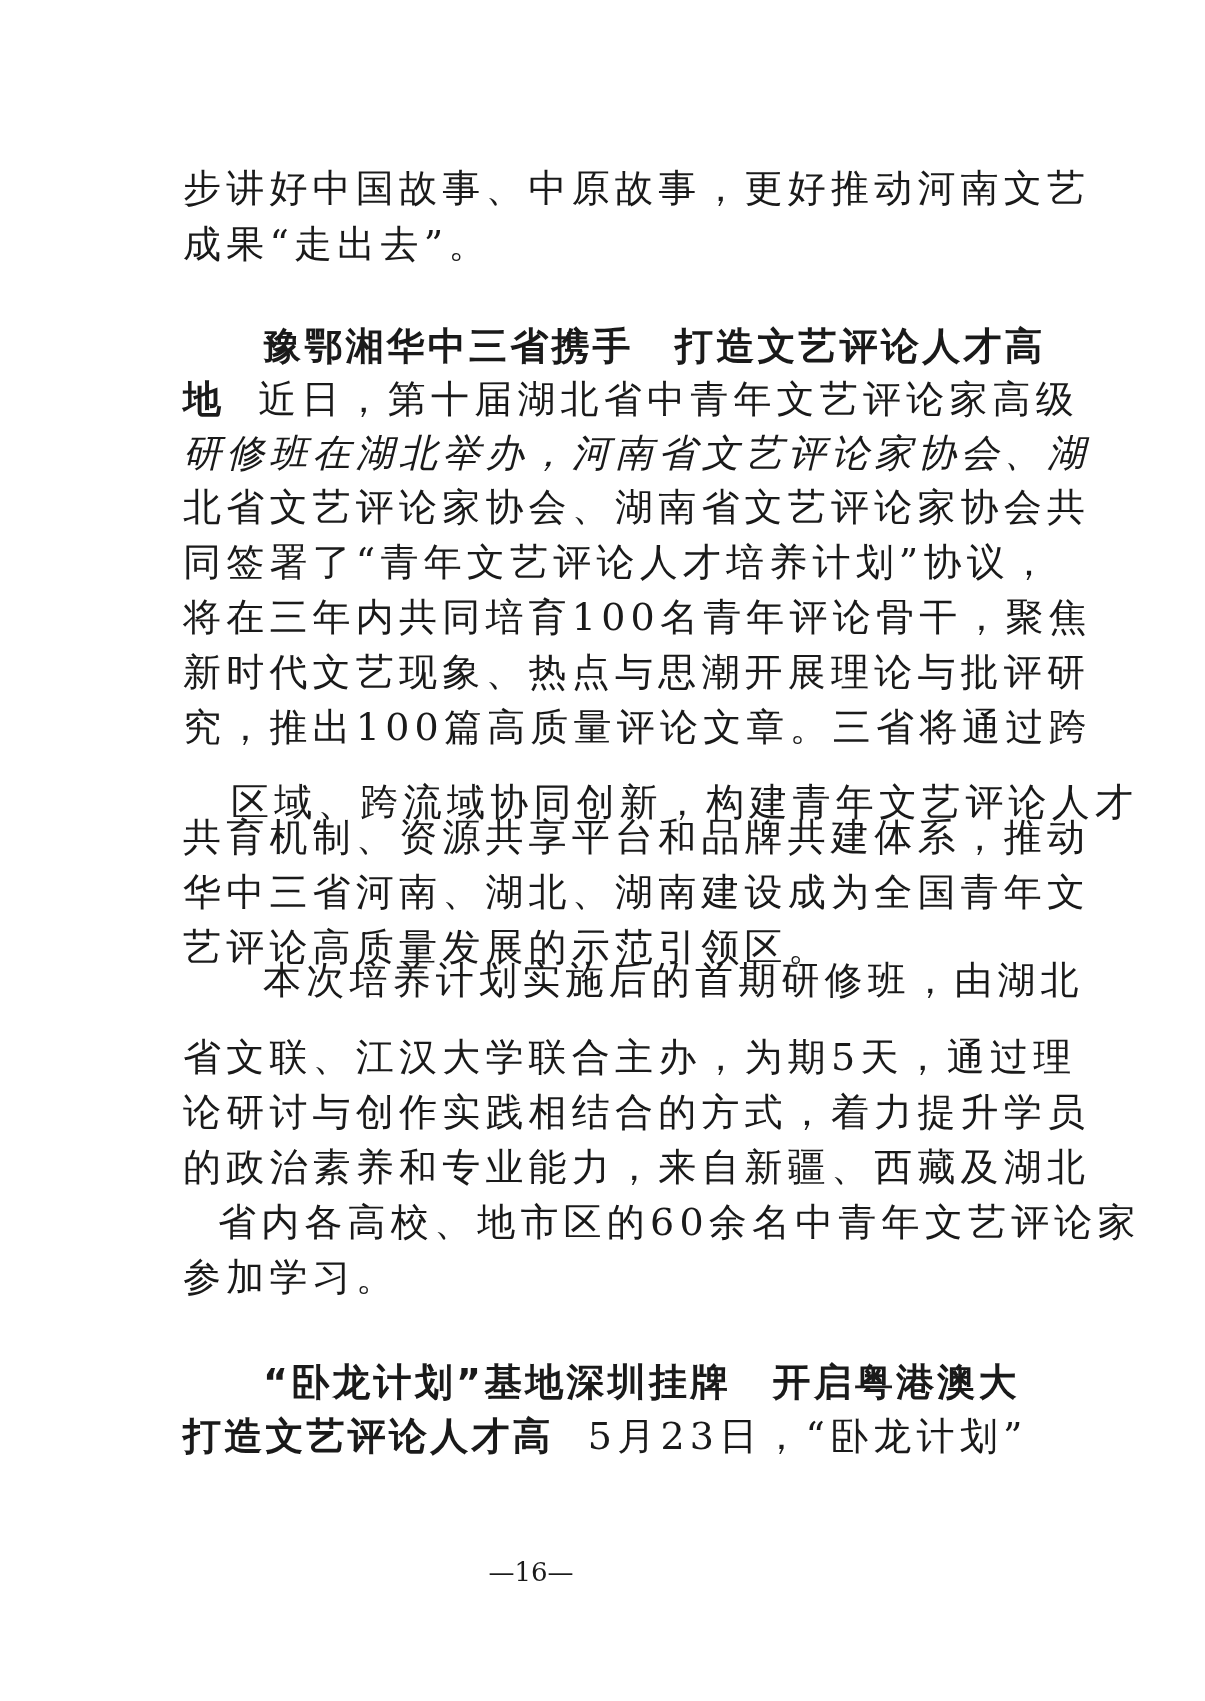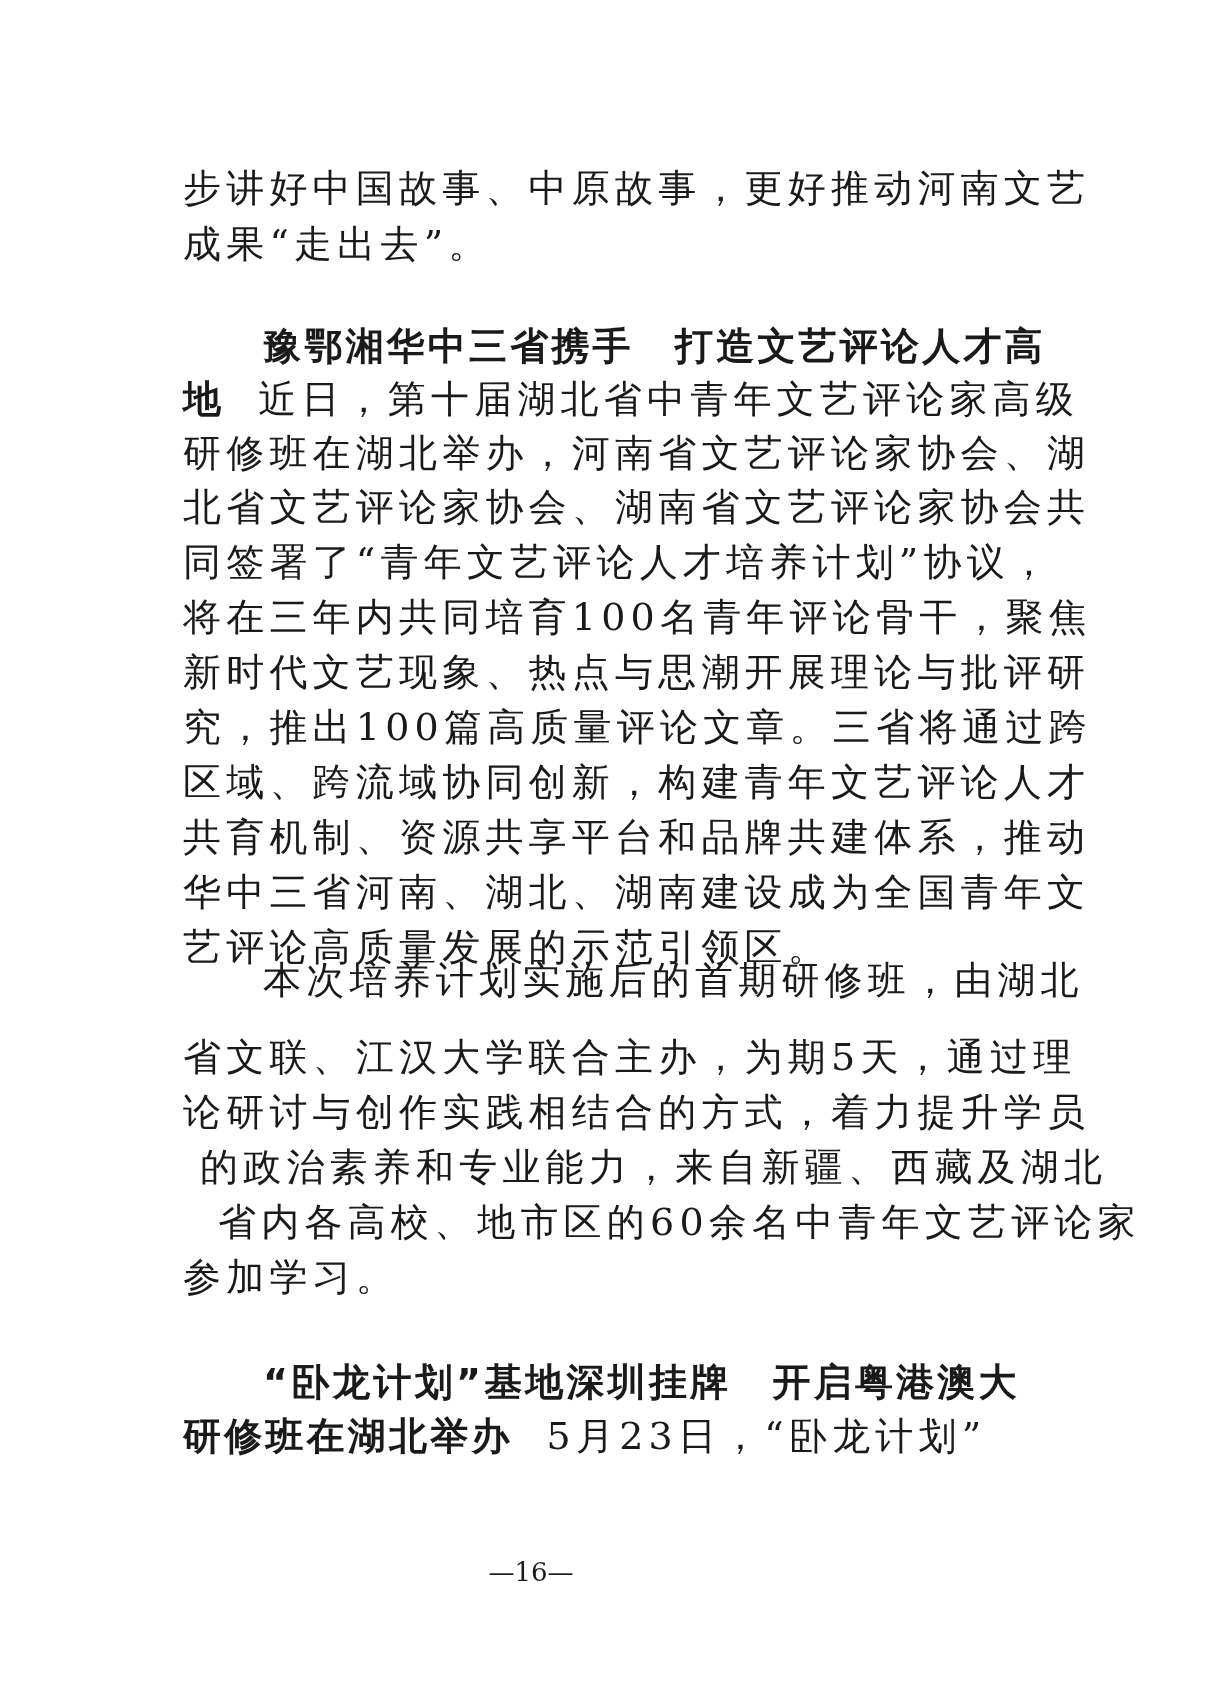--- a/index.html
+++ b/index.html
@@ -61,38 +61,38 @@
 <div class="page">
 
   <div class="line" style="top:160px;">步讲好中国故事、中原故事，更好推动河南文艺</div>
   <div class="line" style="top:216px;">成果“走出去”。</div>
 
   <div class="line indent bold" style="top:318px;">豫鄂湘华中三省携手　打造文艺评论人才高</div>
   <div class="line" style="top:371px;">
     <span class="bold">地</span><span class="gap"></span><span>近日，第十届湖北省中青年文艺评论家高级</span>
   </div>
 
-  <div class="line" style="top:425px;">研修班在湖北举办，河南省文艺评论家协会、湖</div>
+  <div class="line" style="top:425px;font-style:italic;">研修班在湖北举办，河南省文艺评论家协会、湖</div>
   <div class="line" style="top:479px;">北省文艺评论家协会、湖南省文艺评论家协会共</div>
   <div class="line" style="top:534px;">同签署了“青年文艺评论人才培养计划”协议，</div>
   <div class="line" style="top:589px;">将在三年内共同培育100名青年评论骨干，聚焦</div>
   <div class="line" style="top:644px;">新时代文艺现象、热点与思潮开展理论与批评研</div>
   <div class="line" style="top:699px;">究，推出100篇高质量评论文章。三省将通过跨</div>
-  <div class="line" style="top:754px;">区域、跨流域协同创新，构建青年文艺评论人才</div>
+  <div class="line" style="top:774px;margin-left:48px;">区域、跨流域协同创新，构建青年文艺评论人才</div>
   <div class="line" style="top:809px;">共育机制、资源共享平台和品牌共建体系，推动</div>
   <div class="line" style="top:864px;">华中三省河南、湖北、湖南建设成为全国青年文</div>
   <div class="line" style="top:919px;text-align:right;">艺评论高质量发展的示范引领区。</div>
 
   <div class="line indent" style="top:952px;">本次培养计划实施后的首期研修班，由湖北</div>
   <div class="line" style="top:1029px;">省文联、江汉大学联合主办，为期5天，通过理</div>
   <div class="line" style="top:1084px;">论研讨与创作实践相结合的方式，着力提升学员</div>
-  <div class="line" style="top:1139px;margin-left:17px;">的政治素养和专业能力，来自新疆、西藏及湖北</div>
+  <div class="line" style="top:1139px;">的政治素养和专业能力，来自新疆、西藏及湖北</div>
   <div class="line" style="top:1194px;margin-left:35px;">省内各高校、地市区的60余名中青年文艺评论家</div>
   <div class="line" style="top:1249px;text-align:right;">参加学习。</div>
 
   <div class="line indent bold" style="top:1354px;">“卧龙计划”基地深圳挂牌　开启粤港澳大</div>
   <div class="line" style="top:1408px;">
-    <span class="bold">研修班在湖北举办</span><span class="gap"></span><span>5月23日，“卧龙计划”</span>
+    <span class="bold">打造文艺评论人才高</span><span class="gap"></span><span>5月23日，“卧龙计划”</span>
   </div>
 
 </div>
 
 <div class="page-number">—16—</div>
 
 </body></html>

